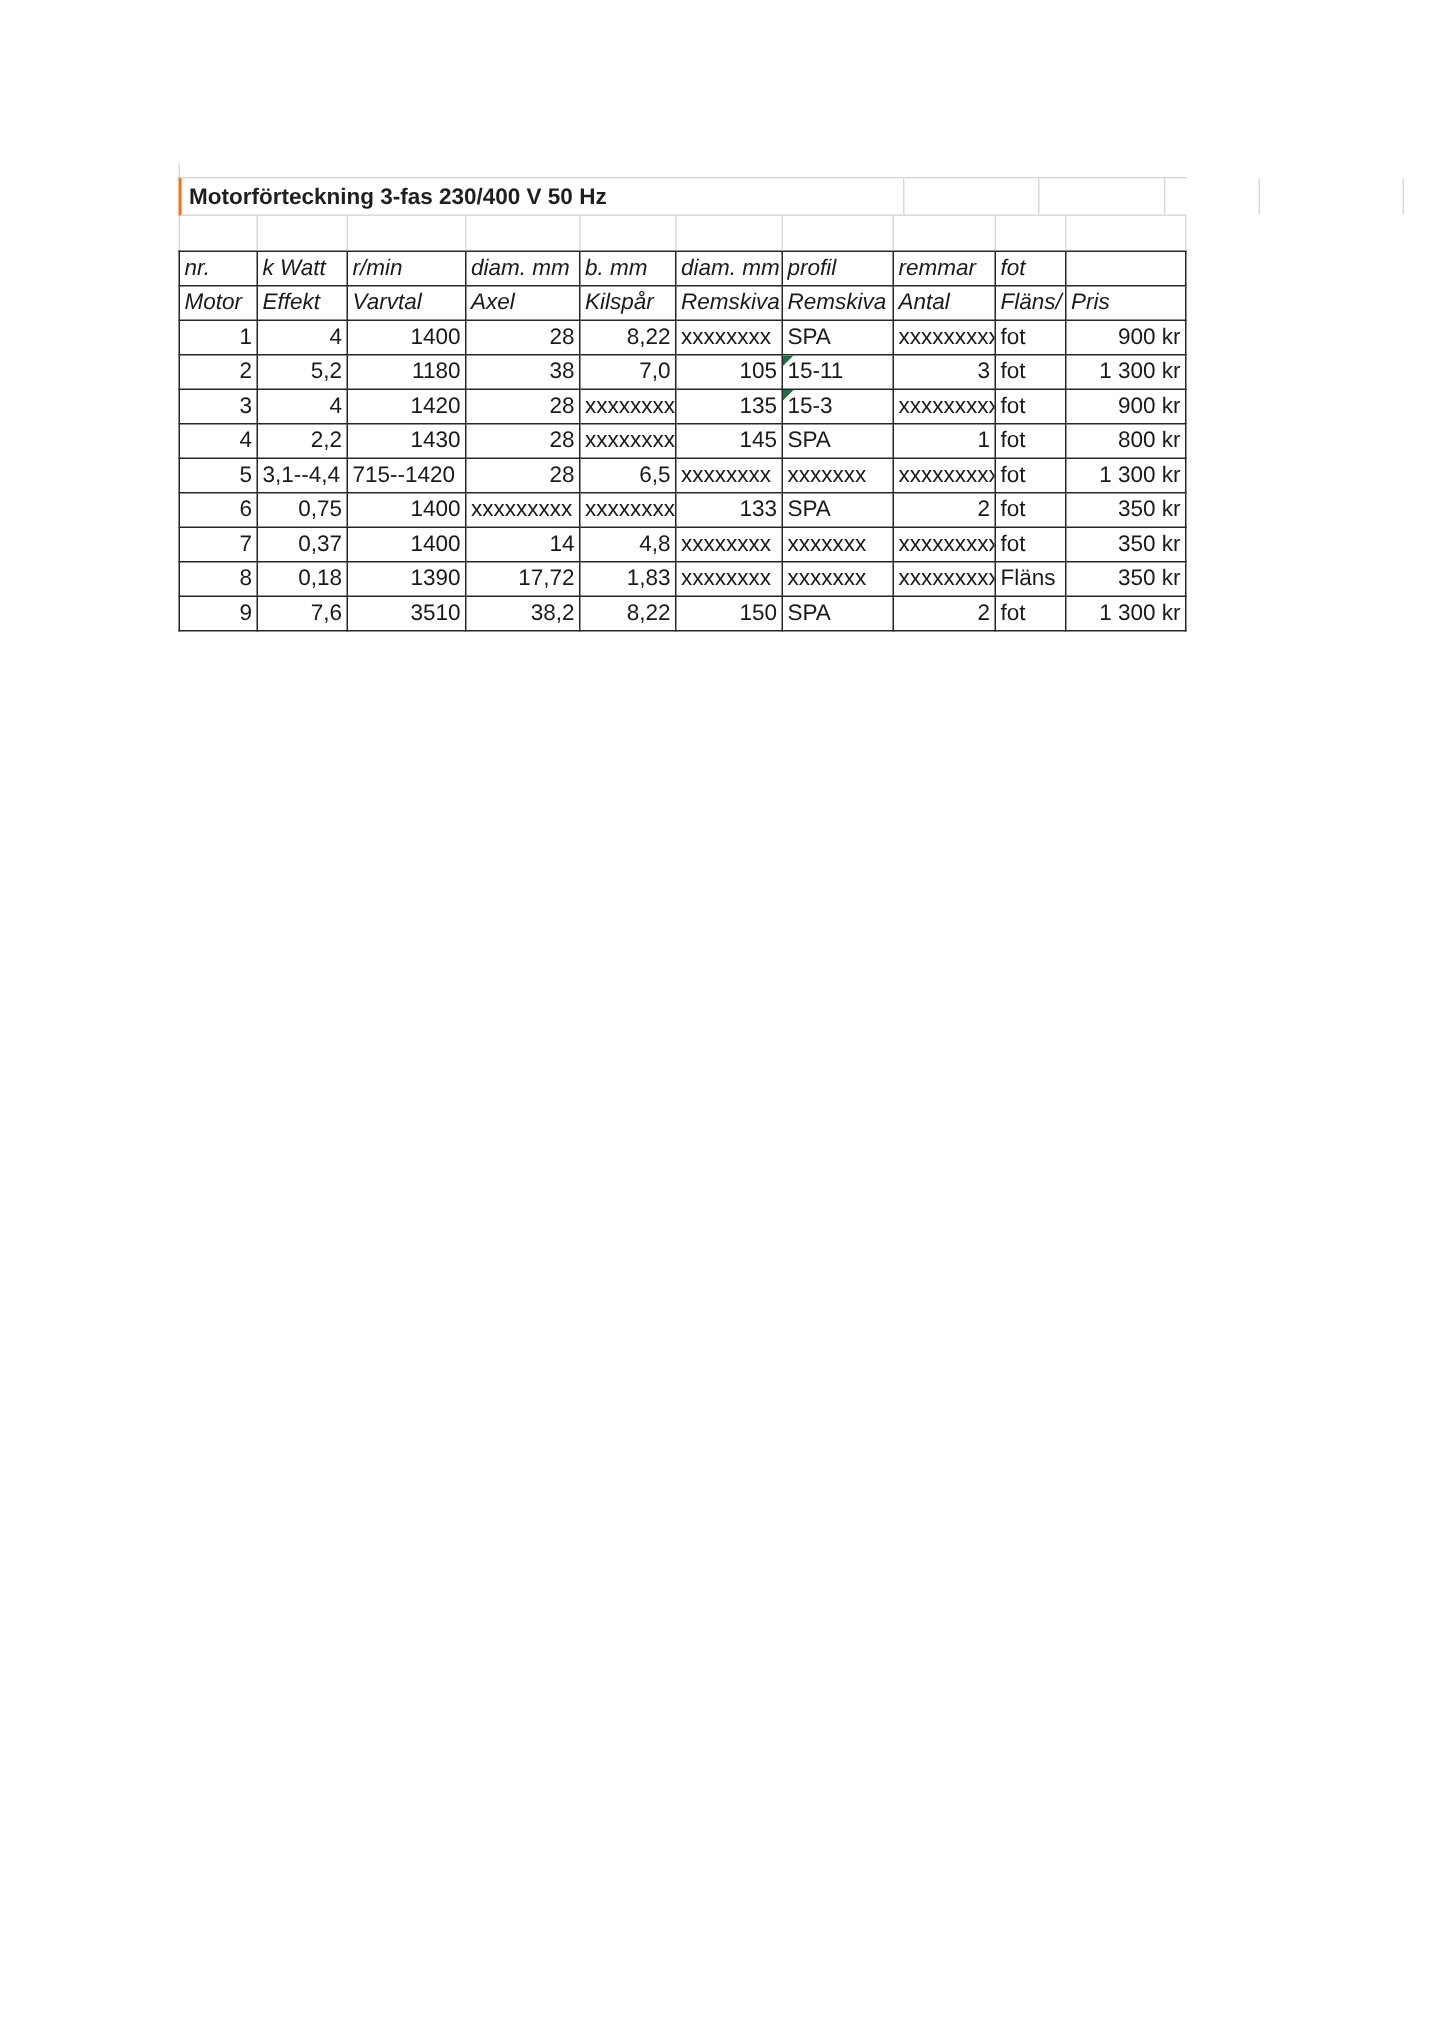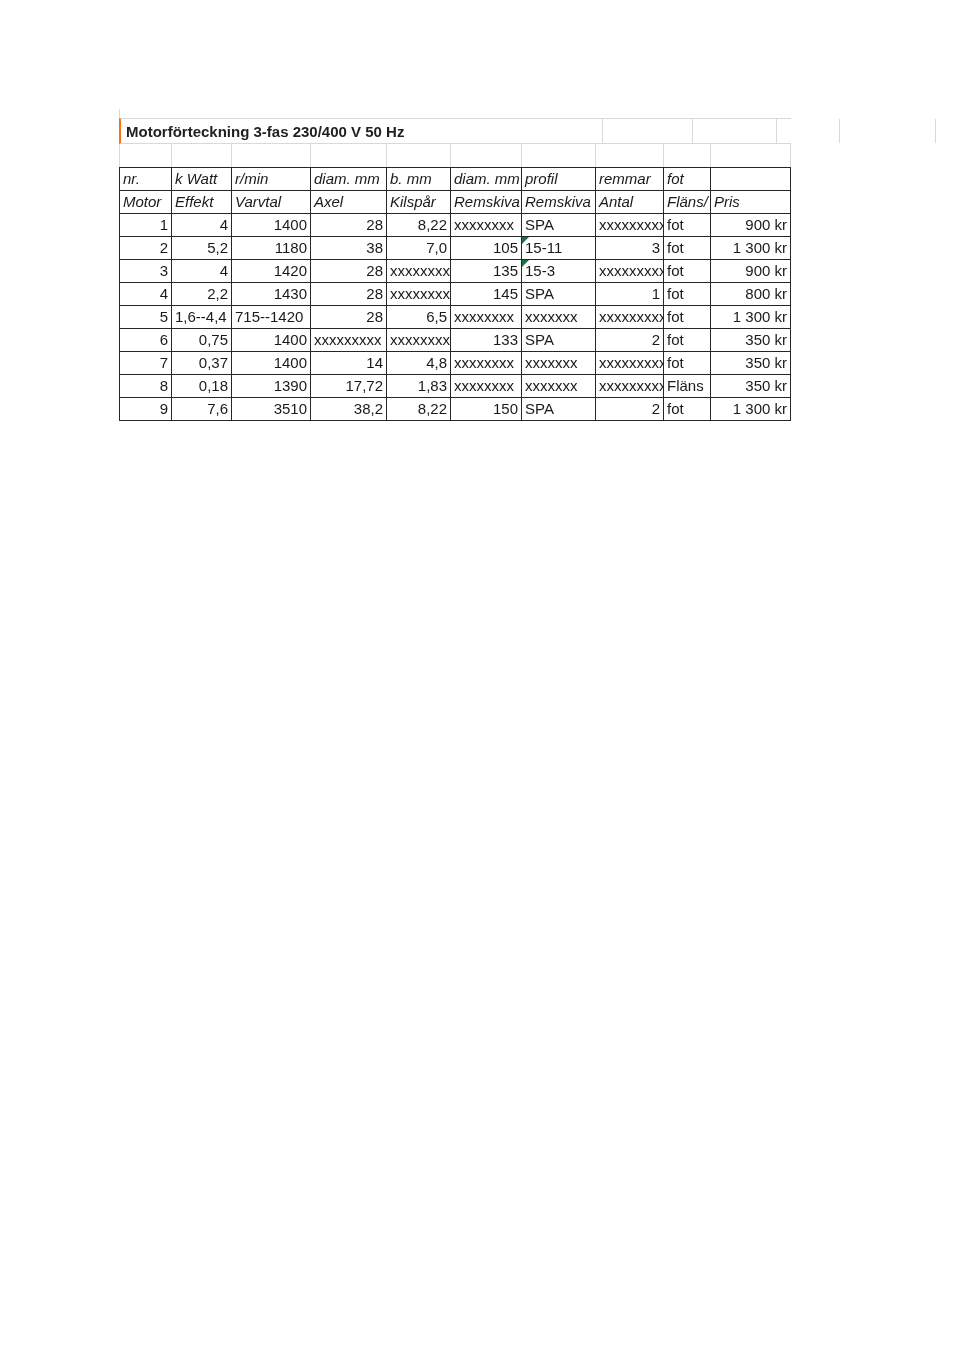--- a/index.html
+++ b/index.html
@@ -166,21 +166,21 @@
           <td class="ar"><span>28</span></td>
           <td class="al"><span>xxxxxxxxx</span></td>
           <td class="ar thick"><span>145</span></td>
           <td class="al"><span>SPA</span></td>
           <td class="ar"><span>1</span></td>
           <td class="al"><span>fot</span></td>
           <td class="ar pris"><span>800 kr</span></td>
         </tr>
         <tr>
           <td class="ar"><span>5</span></td>
-          <td class="al"><span>1,6--4,4</span></td>
+          <td class="al"><span>3,1--4,4</span></td>
           <td class="al"><span>715--1420</span></td>
           <td class="ar"><span>28</span></td>
           <td class="ar"><span>6,5</span></td>
           <td class="al thick"><span>xxxxxxxx</span></td>
           <td class="al"><span>xxxxxxx</span></td>
           <td class="al"><span>xxxxxxxxx</span></td>
           <td class="al"><span>fot</span></td>
           <td class="ar pris"><span>1 300 kr</span></td>
         </tr>
         <tr>

